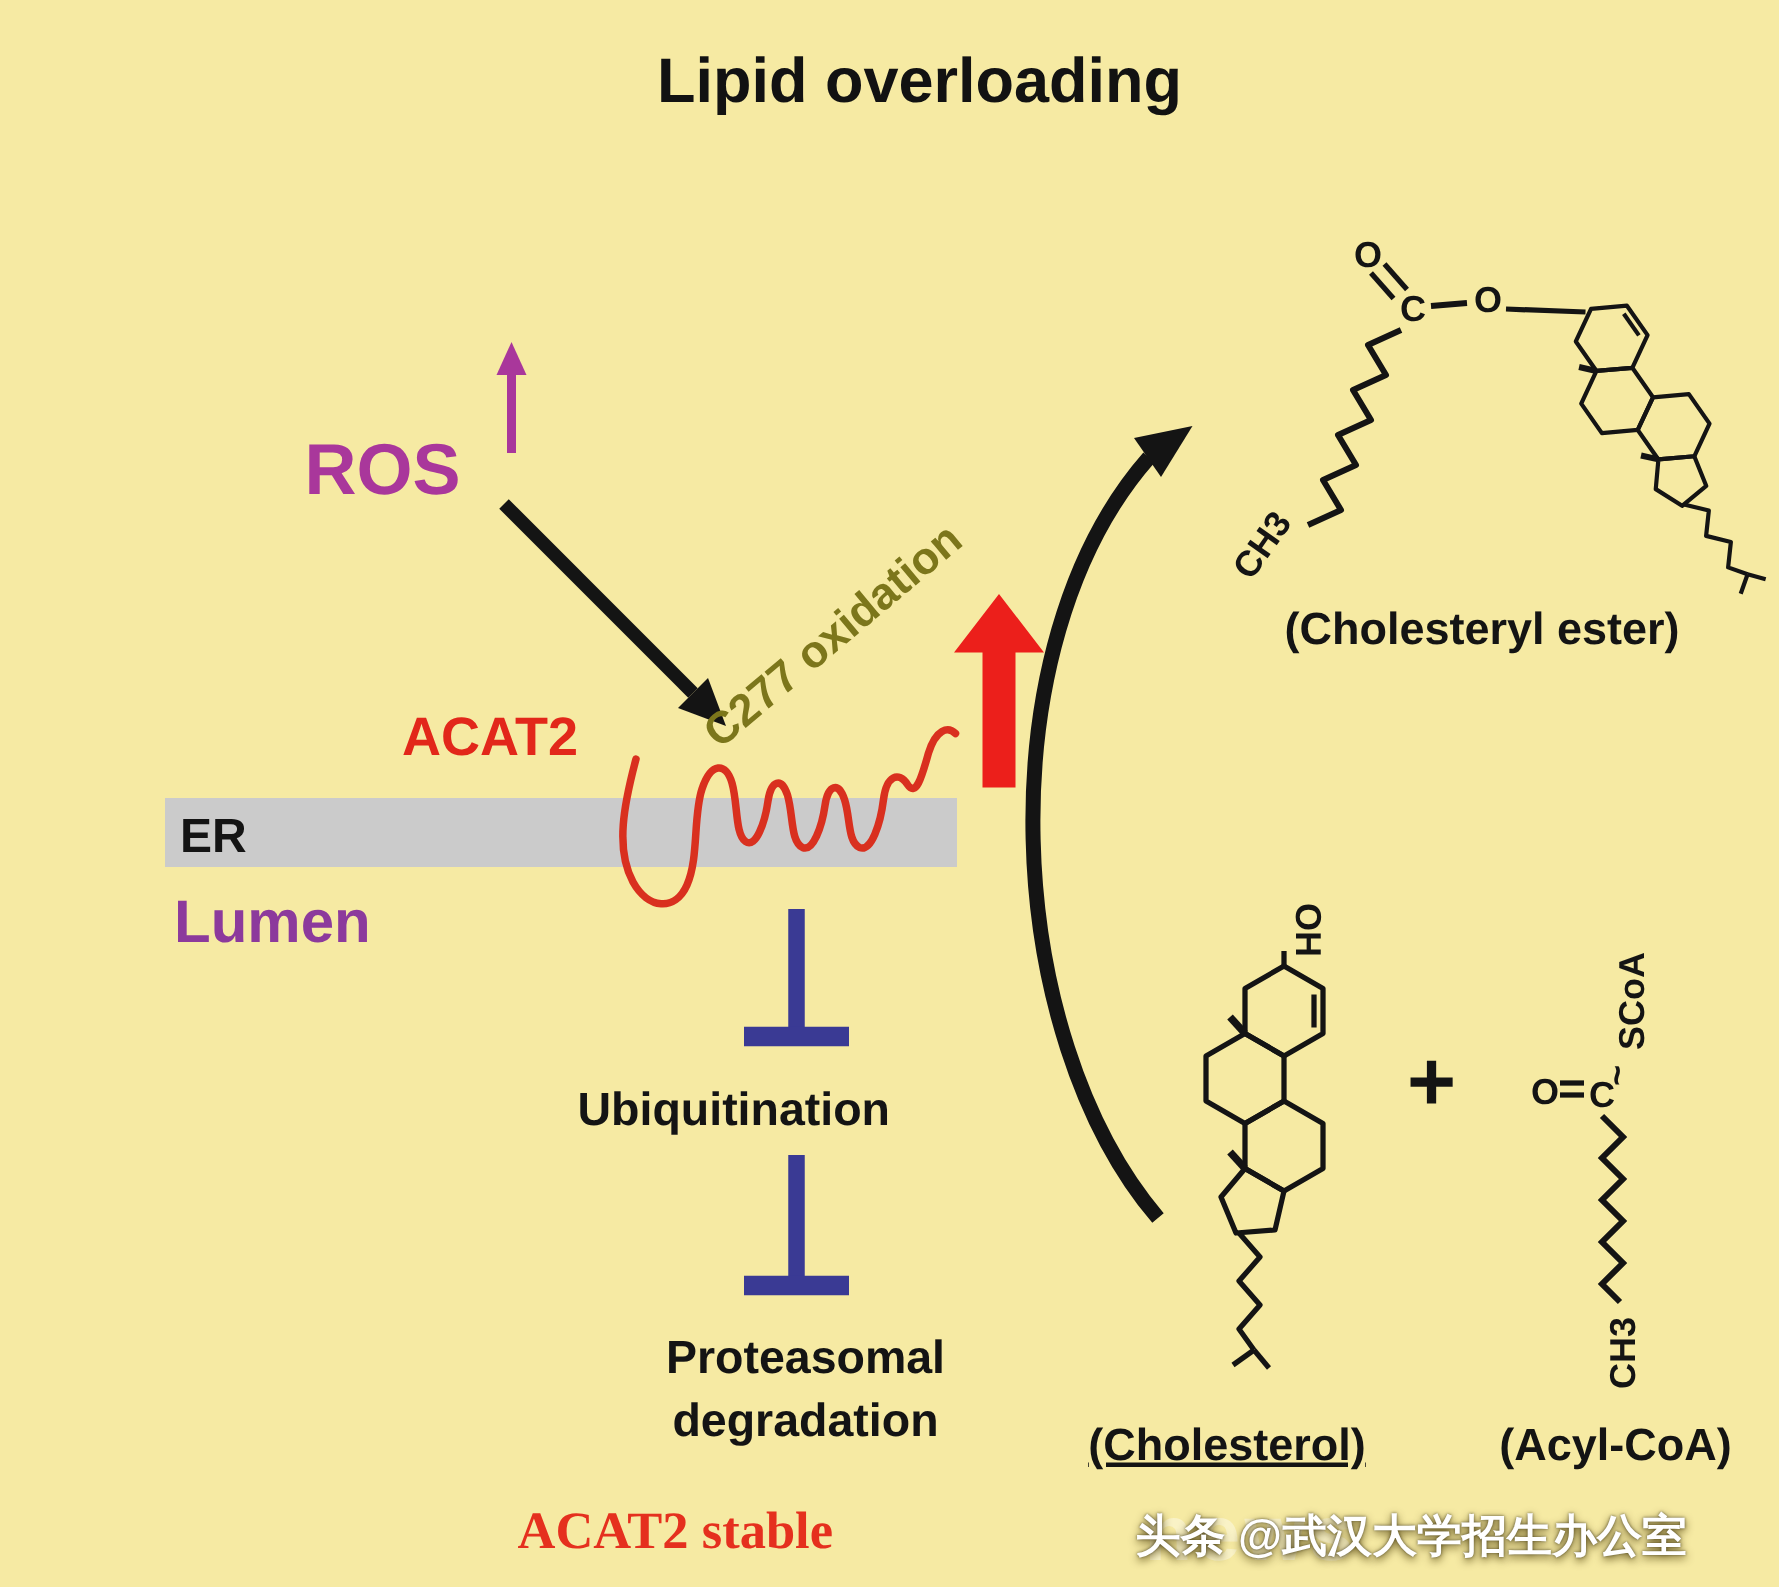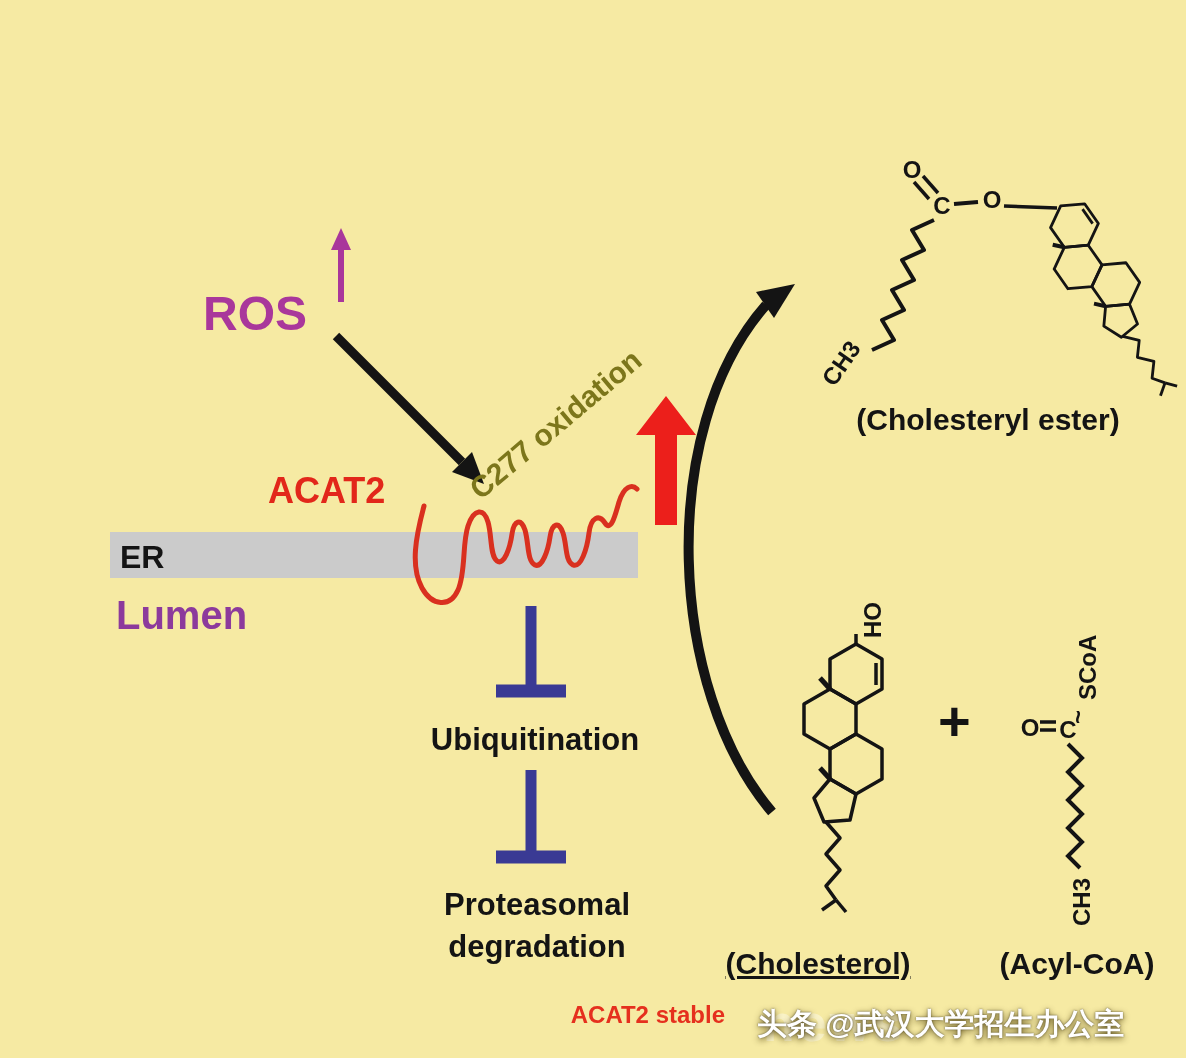--- a/index.html
+++ b/index.html
@@ -10,23 +10,23 @@
   }
   svg.art { position:absolute; left:0; top:0; z-index:1; }
   .lbl { position:absolute; font-weight:bold; color:#141414; z-index:2; white-space:nowrap; }
   .title        { left:363px; top:30px;  width:500px; text-align:center; font-size:42px; color:#121212;}
   .ros          { left:203px; top:286px; font-size:48px; color:#A9379B; }
   .acat2        { left:268px; top:470px; font-size:36px; color:#E2271A; }
   .er           { left:120px; top:539px; font-size:32px; color:#141414; }
   .lumen        { left:116px; top:593px; font-size:40px; color:#8C3A9C; }
   .c277         { left:474px; top:476px; font-size:30px; color:#7C761B;
                   transform:rotate(-40deg); transform-origin:0 50%; }
-  .ubiq         { left:385px; top:722px; width:300px; text-align:center; font-size:31px; }
+  .ubiq         { left:385px; top:722px; width:300px; text-align:left; font-size:31px; }
   .proteasomal  { left:387px; top:884px; width:300px; text-align:center; font-size:31px; line-height:1.35; }
-  .acat2stable  { left:345px; top:1001px; width:380px; text-align:right; font-size:24px; color:#E5301E; }
+  .acat2stable  { left:345px; top:1001px; width:380px; text-align:left; font-size:35px; color:#E5301E;font-family:Liberation Serif, serif; }
   .cap          { font-size:30px; text-align:center; }
   .cap-ester    { left:818px; top:403px; width:340px; }
   .cap-chol     { left:698px; top:947px; width:240px;text-decoration:underline; }
   .cap-acyl     { left:957px; top:947px; width:240px; }
   .plus         { left:938px; top:688px; font-size:56px; }
   .wm-under     { left:763px; top:993px; font-size:52px; letter-spacing:3px;
                   color:rgba(255,255,255,0.38); z-index:2; }
   .wm           { left:757px; top:1004px; width:430px; font-size:30px; color:#FFFFFF; z-index:3;
                   text-shadow:0 2px 6px rgba(70,55,0,0.85), 0 0 2px rgba(0,0,0,0.6); }
   svg text { font-family:"Liberation Sans", sans-serif; font-weight:bold; fill:#141414; }
@@ -133,20 +133,21 @@
       <text transform="translate(1086,724) rotate(-90)" class="atom">~</text>
       <text x="1068" y="738" text-anchor="middle" class="atom">C</text>
       <text x="1030" y="736" text-anchor="middle" class="atom">O</text>
       <line x1="1040" y1="722" x2="1056" y2="722" stroke="#141414" stroke-width="3.5"></line>
       <line x1="1040" y1="730" x2="1056" y2="730" stroke="#141414" stroke-width="3.5"></line>
       <polyline points="1068,744 1082,758 1068,772 1082,786 1068,800 1082,814 1068,828 1082,842 1068,856 1080,868" fill="none" stroke="#141414" stroke-width="4"></polyline>
       <text transform="translate(1090,926) rotate(-90)" class="atom">CH3</text>
     </g>
   </svg>
 
+  <div class="lbl title">Lipid overloading</div>
   <div class="lbl ros">ROS</div>
   <div class="lbl acat2">ACAT2</div>
   <div class="lbl er">ER</div>
   <div class="lbl lumen">Lumen</div>
   <div class="lbl c277">C277 oxidation</div>
   <div class="lbl ubiq">Ubiquitination</div>
   <div class="lbl proteasomal">
     <div>Proteasomal</div>
     <div>degradation</div>
   </div>

